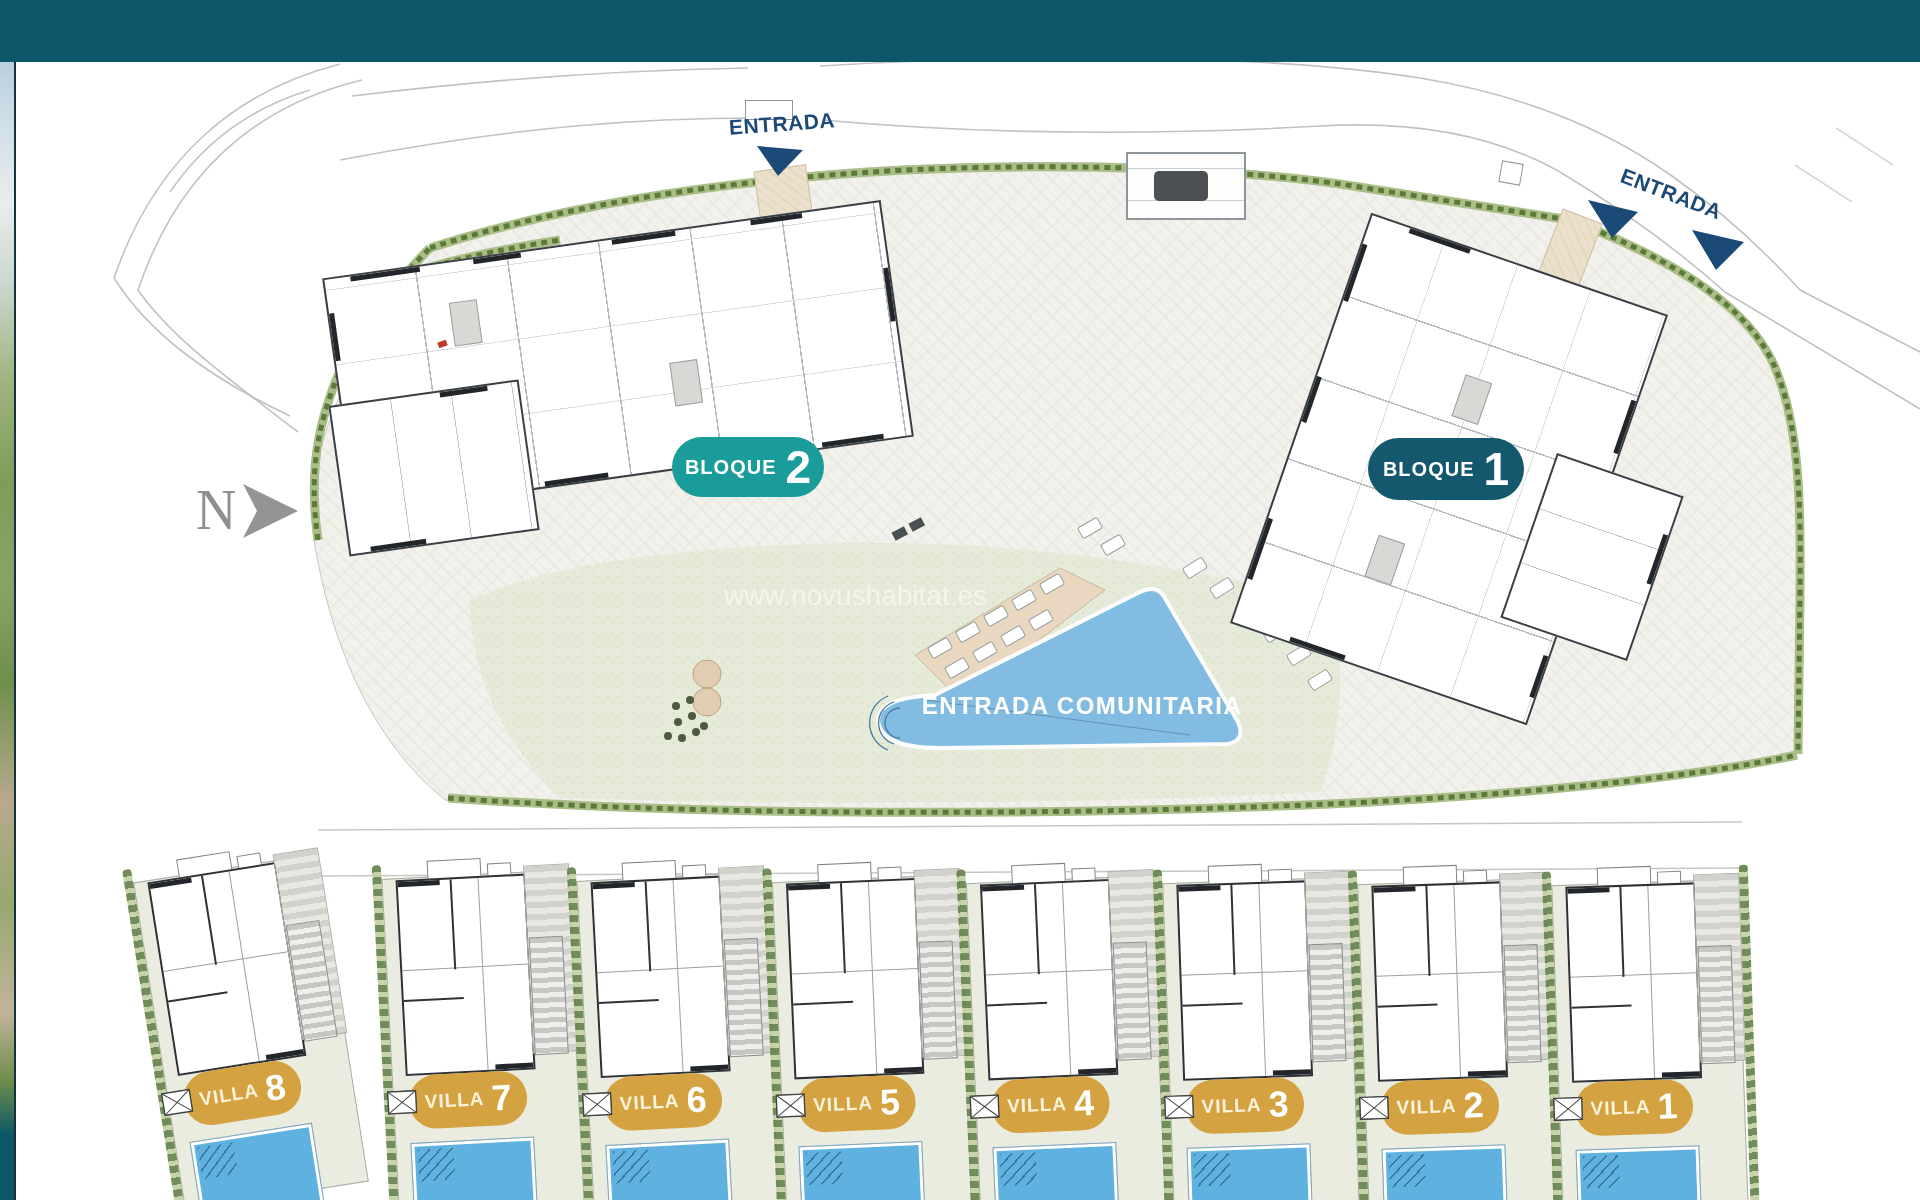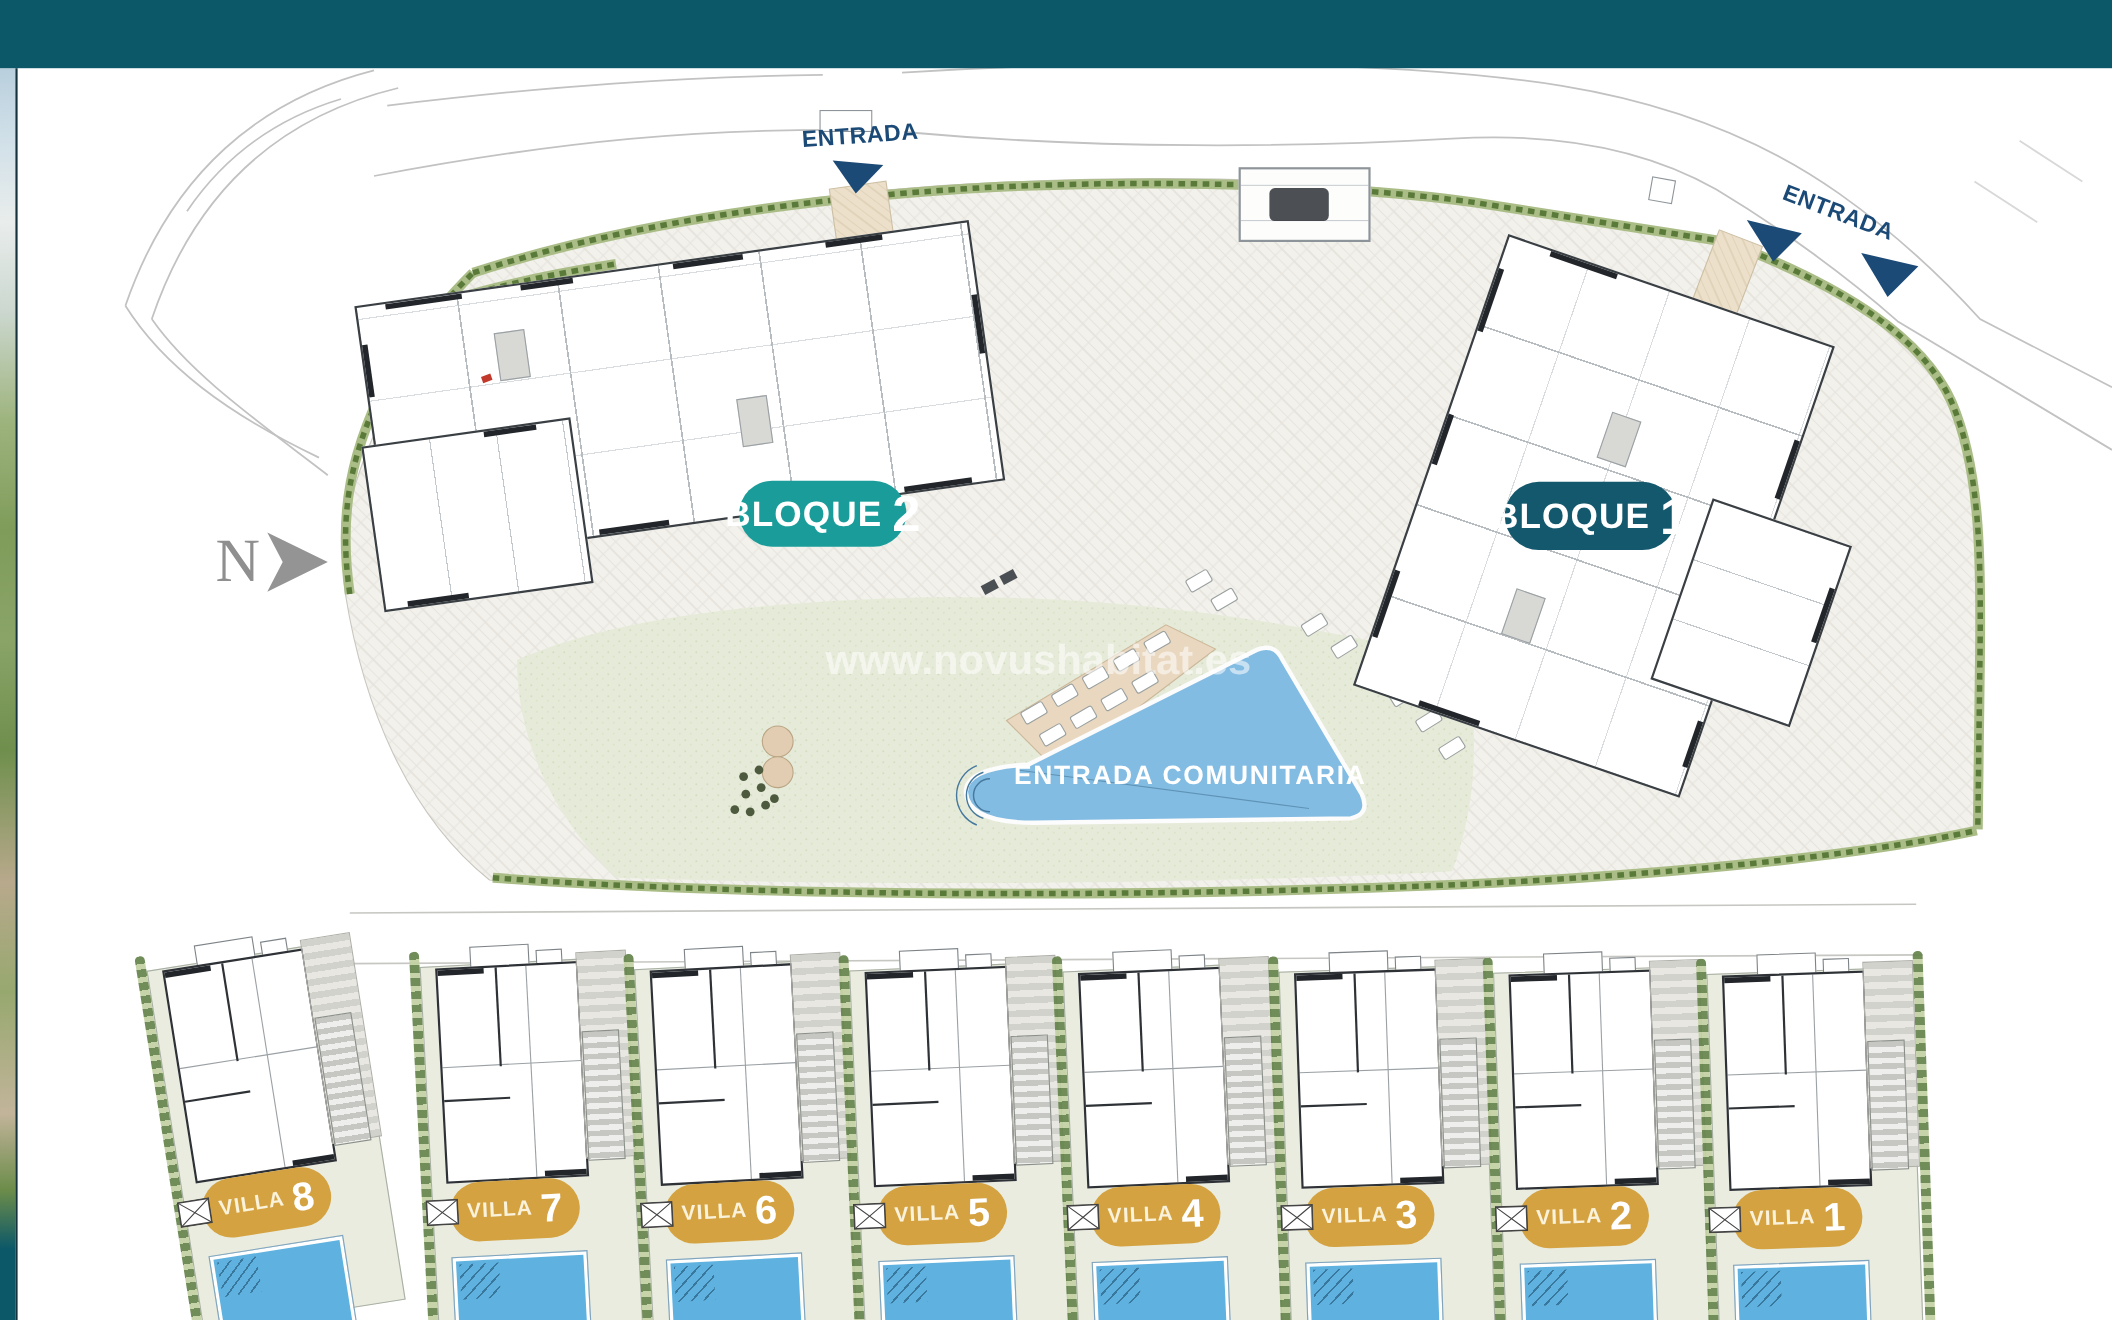--- a/index.html
+++ b/index.html
@@ -57,26 +57,26 @@
     border-radius:5px;opacity:.88;}
   .smallbox{position:absolute;background:#fff;border:1.5px solid #8e959a;z-index:4;}
 
   
   .pill{position:absolute;border-radius:999px;display:flex;align-items:center;justify-content:center;
     color:#fff;z-index:20;}
   .pill .word{font-weight:700;letter-spacing:1px;}
   .pill .num{font-weight:800;margin-left:9px;}
   .pill-b2{left:672px;top:437px;width:152px;height:60px;background:#1a9d9a;}
   .pill-b1{left:1368px;top:438px;width:156px;height:62px;background:#14586d;}
-  .pill-b2 .word,.pill-b1 .word{font-size:32px;}
+  .pill-b2 .word,.pill-b1 .word{font-size:20px;}
   .pill-b2 .num,.pill-b1 .num{font-size:46px;}
 
   .pool-label{left:912px;top:692px;width:340px;text-align:center;color:#ffffff;font-weight:700;
     font-size:24px;letter-spacing:1.5px;z-index:12;}
-  .watermark{left:724px;top:580px;width:440px;text-align:center;font-size:38px;font-weight:700;
+  .watermark{left:724px;top:580px;width:440px;text-align:left;font-size:28px;font-weight:400;
     color:rgba(255,255,255,.55);z-index:13;}
 
   .entrada{color:#1c4a77;font-weight:800;font-size:21px;letter-spacing:.5px;z-index:15;}
   .entrada-top{left:724px;top:112px;width:116px;text-align:center;transform:rotate(-4deg);}
   .entrada-right{left:1606px;top:182px;width:130px;text-align:center;transform:rotate(21deg);}
 
   .north{z-index:15;}
   .north-n{left:196px;top:478px;font-family:"Liberation Serif",serif;font-size:56px;color:#8f8f8f;}
 
   

